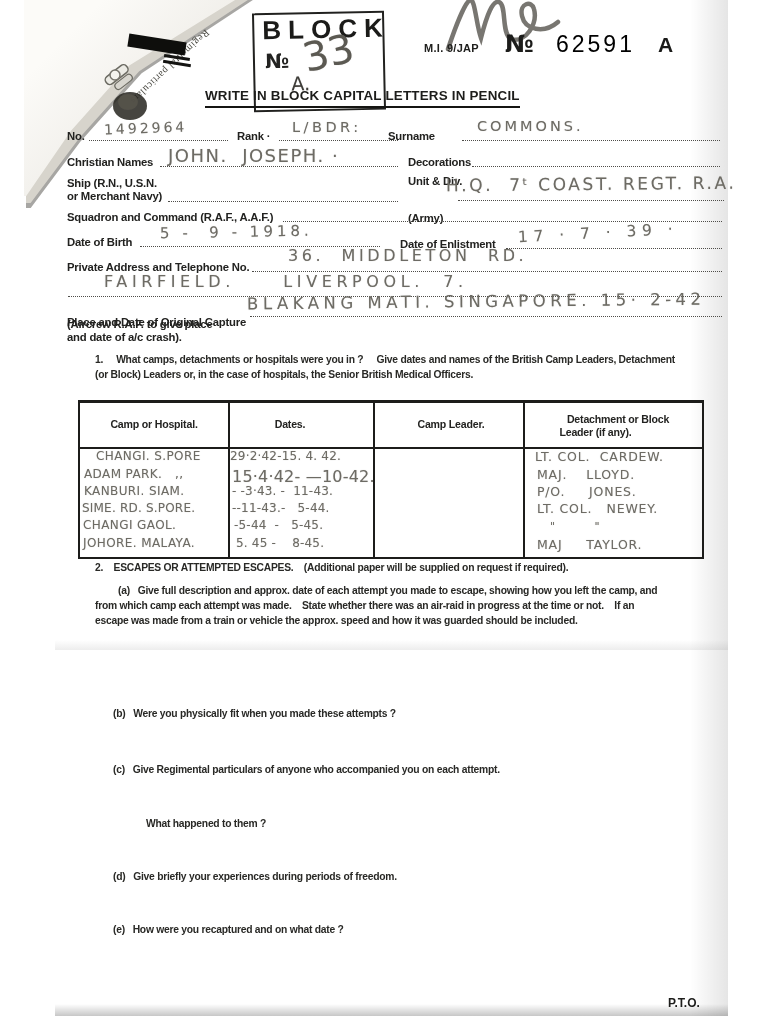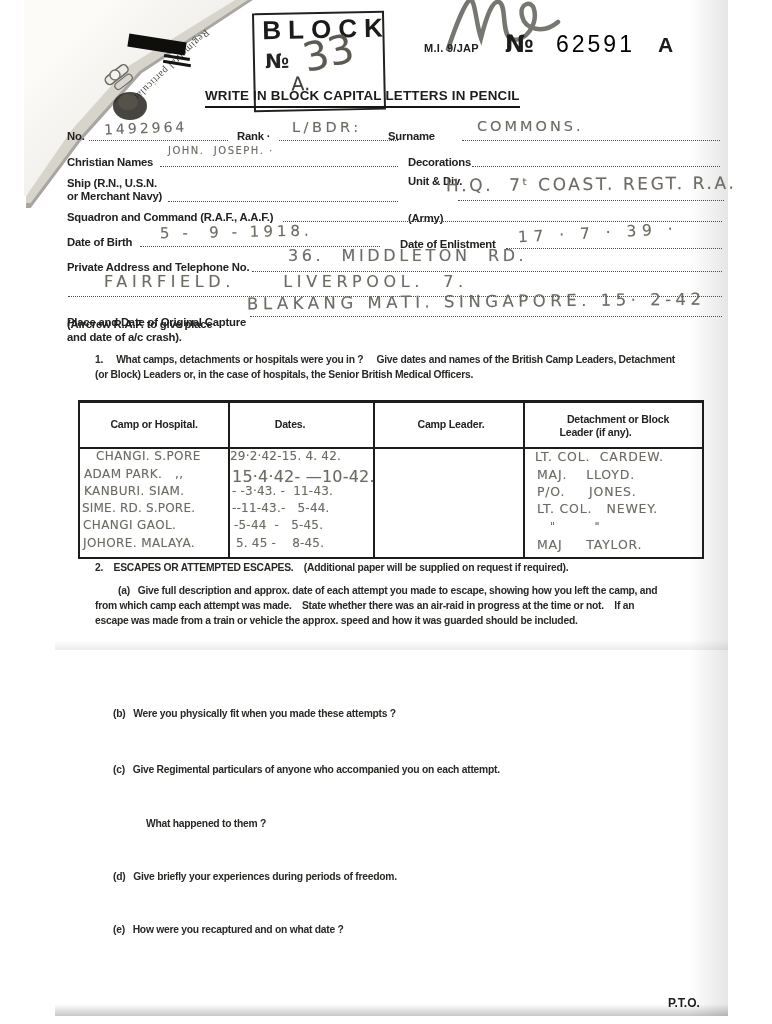--- a/index.html
+++ b/index.html
@@ -85,21 +85,21 @@
 <div class="abs hw" style="left:104px;top:120px;font-size:14px;letter-spacing:3px;transform:rotate(-2deg);">1492964</div>
 <div class="abs lbl" style="left:237px;top:130px;">Rank ·</div>
 <div class="abs dots" style="left:279px;top:138px;width:119px;"></div>
 <div class="abs hw" style="left:292px;top:119px;font-size:14.5px;letter-spacing:3.5px;">L/BDR:</div>
 <div class="abs lbl" style="left:388px;top:130px;">Surname</div>
 <div class="abs dots" style="left:462px;top:138px;width:258px;"></div>
 <div class="abs hw" style="left:477px;top:118px;font-size:14.5px;letter-spacing:3px;">COMMONS.</div>
 
 <div class="abs lbl" style="left:67px;top:156px;">Christian Names</div>
 <div class="abs dots" style="left:160px;top:164px;width:238px;"></div>
-<div class="abs hw" style="left:168px;top:145px;font-size:10px;letter-spacing:1.5px;">JOHN.  JOSEPH. ·</div>
+<div class="abs hw" style="left:168px;top:145px;font-size:18px;letter-spacing:1.5px;">JOHN.  JOSEPH. ·</div>
 <div class="abs lbl" style="left:408px;top:156px;">Decorations</div>
 <div class="abs dots" style="left:472px;top:164px;width:248px;"></div>
 
 <div class="abs lbl" style="left:67px;top:177px;">Ship (R.N., U.S.N.</div>
 <div class="abs lbl" style="left:67px;top:190px;">or Merchant Navy)</div>
 <div class="abs dots" style="left:168px;top:199px;width:230px;"></div>
 <div class="abs lbl" style="left:408px;top:175px;">Unit &amp; Div.</div>
 <div class="abs lbl" style="left:408px;top:188px;margin-top:24px;">(Army)</div>
 <div class="abs dots" style="left:458px;top:198px;width:266px;"></div>
 <div class="abs hw" style="left:446px;top:174px;font-size:17px;letter-spacing:2.6px;transform:rotate(-.5deg);">H.Q.  7ᵗ COAST. REGT. R.A.</div>

